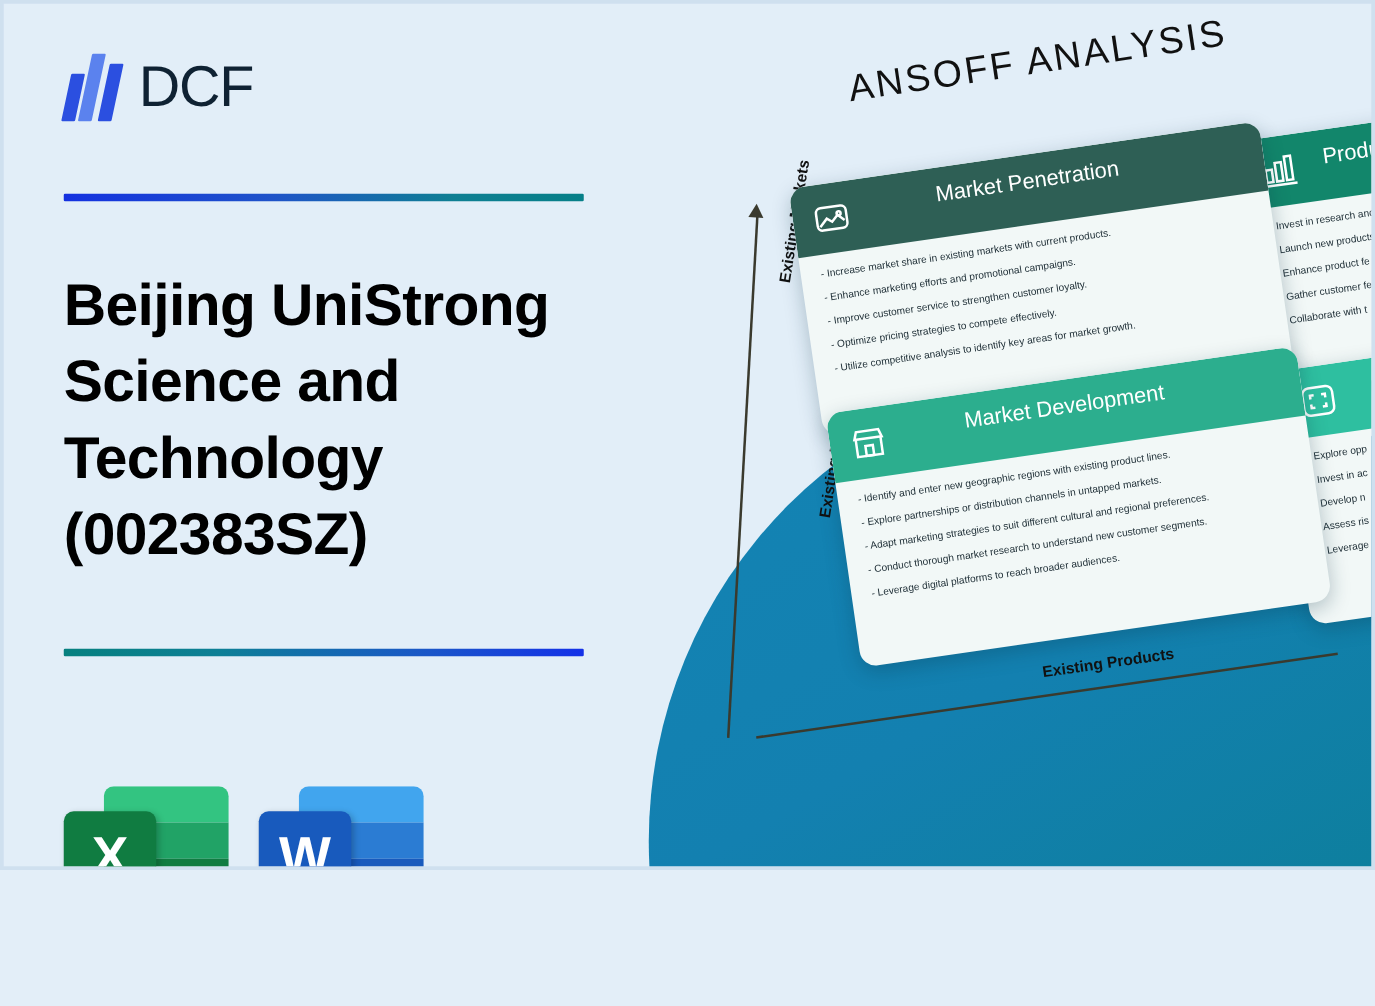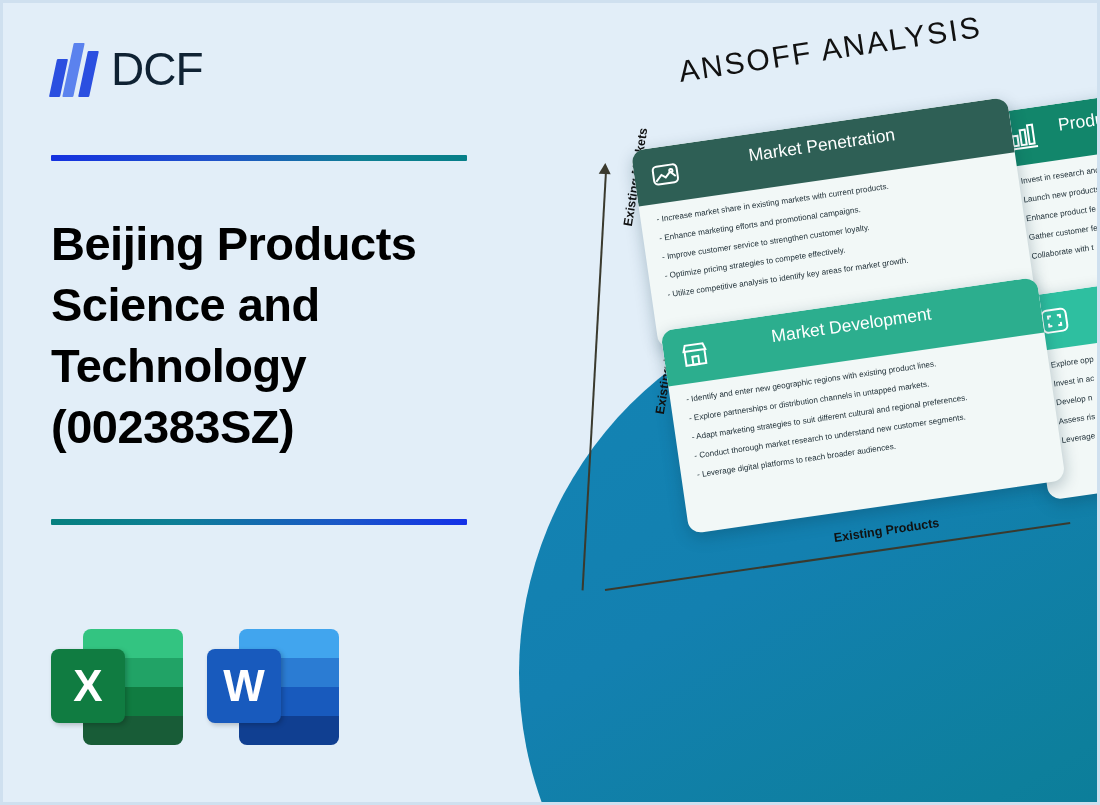--- a/index.html
+++ b/index.html
@@ -4,21 +4,21 @@
 <style>
   html,body{margin:0;padding:0;}
   body{
     width:1100px;height:805px;
     background:#e3eef8;
     font-family:"Liberation Sans", sans-serif;
     overflow:hidden;
   }
   #page{
     position:relative;
-    width:1100px;height:805px;
+    width:1100px;height:696px;
     background:#e2eef8;
     box-sizing:border-box;
     border:3px solid #cfe0ef;
     overflow:hidden;
   }
 
   
   #bg-circle{
     position:absolute;
     left:516px; top:290px;
@@ -159,21 +159,21 @@
       <div id="logo-mark">
         <span class="bar b1"></span>
         <span class="bar b2"></span>
         <span class="bar b3"></span>
       </div>
       <div id="logo-text">DCF</div>
     </div>
 
     <div id="divider-top" class="divider"></div>
 
-    <div id="company-title">Beijing Products Science and Technology (002383SZ)</div>
+    <div id="company-title">Beijing UniStrong Science and Technology (002383SZ)</div>
 
     <div id="divider-bottom" class="divider"></div>
 
     <div id="office-icons">
       <div class="office-icon" id="icon-excel">
         <div class="oi-sheet">
           <div class="row r1"></div>
             <div class="row r2"></div>
           <div class="row r3"></div>
             <div class="row r4"></div>

